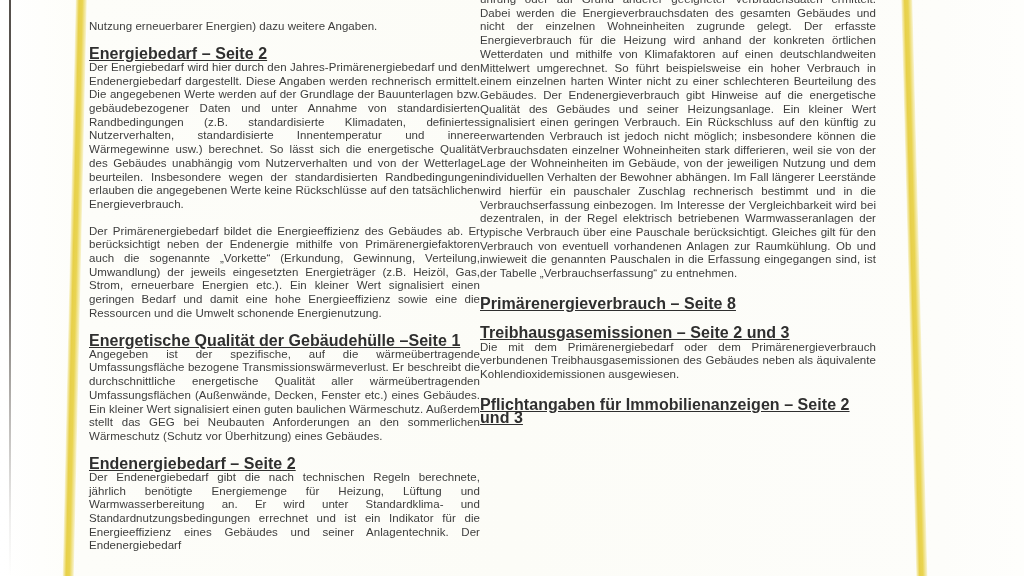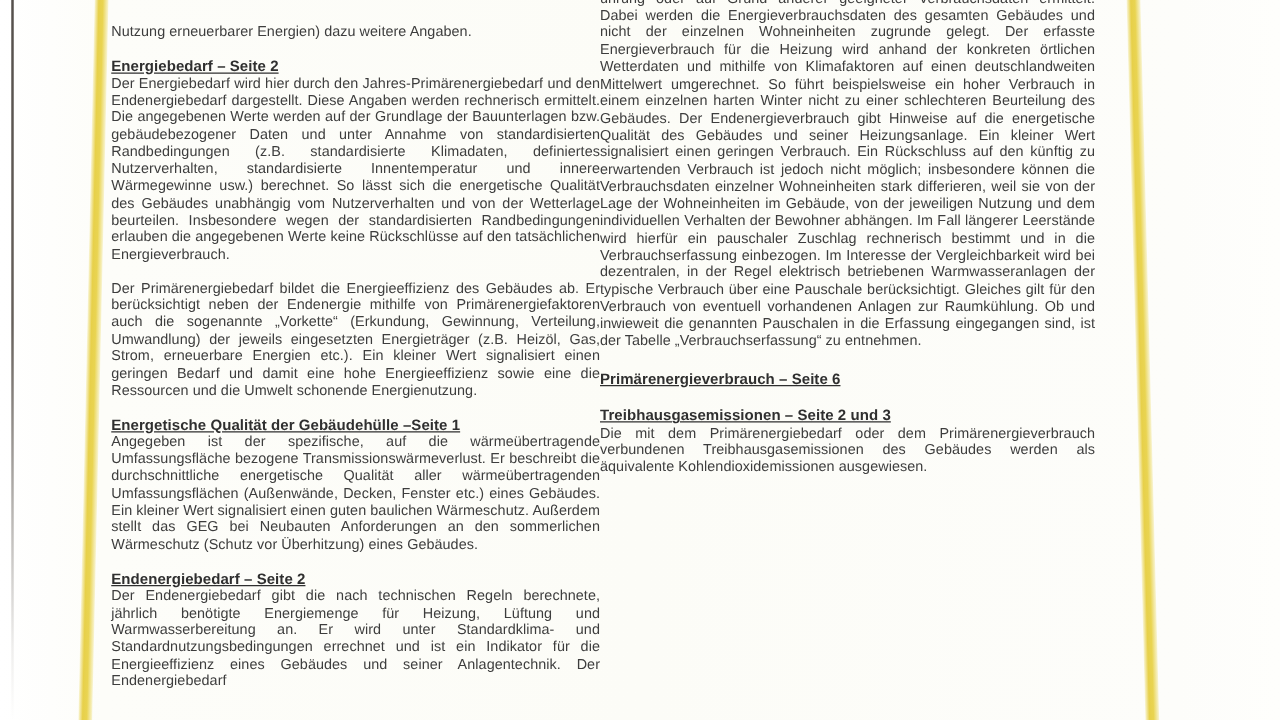--- a/index.html
+++ b/index.html
@@ -69,21 +69,21 @@
     white-space: nowrap;
     overflow: hidden;
   }
   .intro-line {
     text-align: left;
   }
   .section { margin-top: 13px; }
   .col-right .section { margin-top: 16px; }
   .section h3 {
     margin: 0 0 0.5px 0;
-    font-size: 12px;
+    font-size: 16px;
     font-weight: bold;
     color: #2f2f2f;
     text-decoration: underline;
     text-align: left;
   }
   .section p, .para {
     margin: 0;
   }
 </style>
 </head>
@@ -117,23 +117,24 @@
   </div>
 </div>
 
 <div class="col col-right">
   <div class="clip-up">
     <div class="frag-line">ührung oder auf Grund anderer geeigneter Verbrauchsdaten ermittelt.</div>
     <p class="para">Dabei werden die Energieverbrauchsdaten des gesamten Gebäudes und nicht der einzelnen Wohneinheiten zugrunde gelegt. Der erfasste Energieverbrauch für die Heizung wird anhand der konkreten örtlichen Wetterdaten und mithilfe von Klimafaktoren auf einen deutschlandweiten Mittelwert umgerechnet. So führt beispielsweise ein hoher Verbrauch in einem einzelnen harten Winter nicht zu einer schlechteren Beurteilung des Gebäudes. Der Endenergieverbrauch gibt Hinweise auf die energetische Qualität des Gebäudes und seiner Heizungsanlage. Ein kleiner Wert signalisiert einen geringen Verbrauch. Ein Rückschluss auf den künftig zu erwartenden Verbrauch ist jedoch nicht möglich; insbesondere können die Verbrauchsdaten einzelner Wohneinheiten stark differieren, weil sie von der Lage der Wohneinheiten im Gebäude, von der jeweiligen Nutzung und dem individuellen Verhalten der Bewohner abhängen. Im Fall längerer Leerstände wird hierfür ein pauschaler Zuschlag rechnerisch bestimmt und in die Verbrauchserfassung einbezogen. Im Interesse der Vergleichbarkeit wird bei dezentralen, in der Regel elektrisch betriebenen Warmwasseranlagen der typische Verbrauch über eine Pauschale berücksichtigt. Gleiches gilt für den Verbrauch von eventuell vorhandenen Anlagen zur Raumkühlung. Ob und inwieweit die genannten Pauschalen in die Erfassung eingegangen sind, ist der Tabelle „Verbrauchserfassung“ zu entnehmen.</p>
   </div>
 
   <div class="section">
-    <h3>Primärenergieverbrauch – Seite 6</h3>
+    <h3>Primärenergieverbrauch – Seite 8</h3>
   </div>
 
   <div class="section">
     <h3>Treibhausgasemissionen – Seite 2 und 3</h3>
-    <p>Die mit dem Primärenergiebedarf oder dem Primärenergieverbrauch verbundenen Treibhausgasemissionen des Gebäudes werden als äquivalente Kohlendioxidemissionen ausgewiesen.</p>
+    <p>Die mit dem Primärenergiebedarf oder dem Primärenergieverbrauch verbundenen Treibhausgasemissionen des Gebäudes neben als äquivalente Kohlendioxidemissionen ausgewiesen.</p>
   </div>
 
   <div class="section">
+    <h3>Pflichtangaben für Immobilienanzeigen – Seite 2 und 3</h3>
   </div>
 </div>
 
 </body></html>

